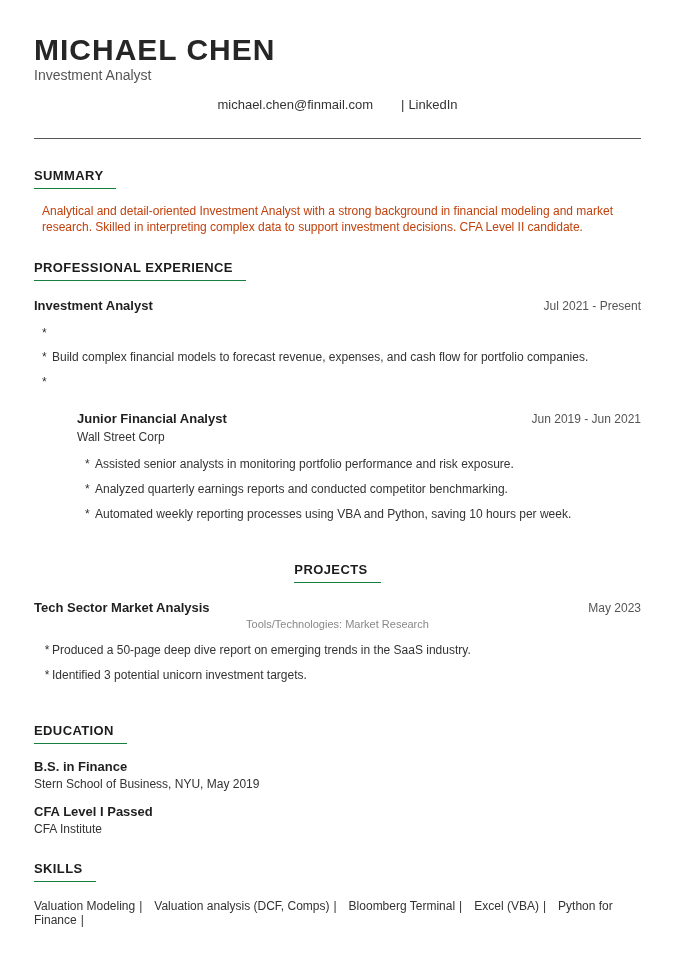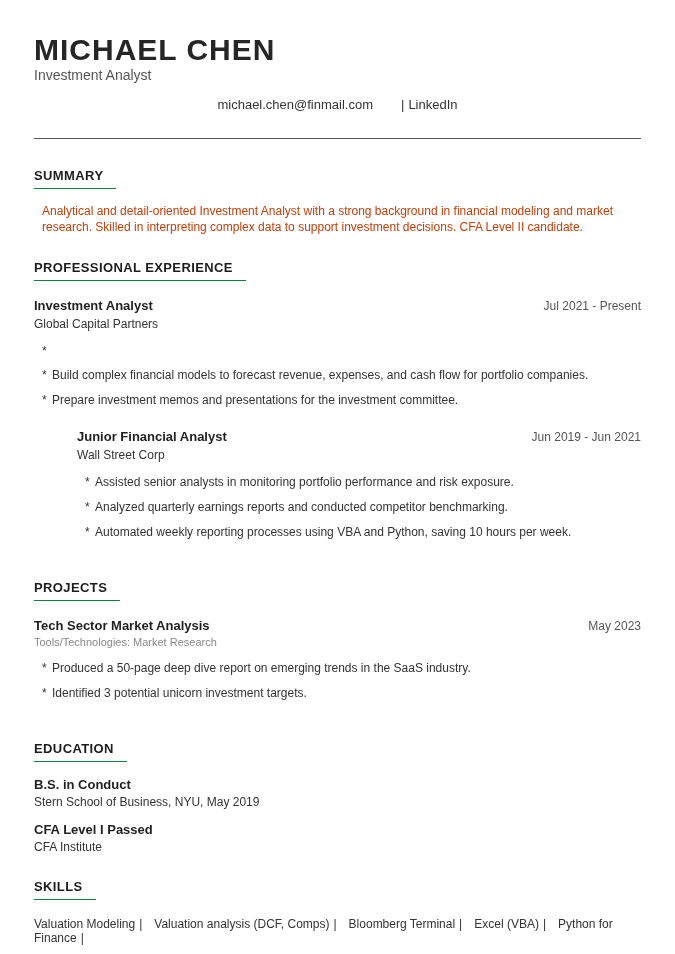--- a/index.html
+++ b/index.html
@@ -52,21 +52,21 @@
     margin: 0;
     font-size: 13px;
     font-weight: 700;
     letter-spacing: 0.4px;
     color: #1c1c1c;
     border-bottom: 1px solid #15803d;
     padding: 0 13px 5px 0;
   }
   .sec-summary    { margin-top: 27px; }
   .sec-experience { margin-top: 22px; }
-  .sec-projects   { margin-top: 38px; }
+  .sec-projects   { margin-top: 38px; text-align: center; }
   .sec-education  { margin-top: 38px; }
   .sec-skills     { margin-top: 23px; }
 
   .summary-text {
     margin: 14px 0 0 8px;
     font-size: 12px;
     line-height: 1.38;
     color: #c2410c;
     max-width: 606px;
   }
@@ -132,32 +132,30 @@
   </section>
 
   <section class="sec-experience">
     <h2 class="sec-heading">PROFESSIONAL EXPERIENCE</h2>
 
     <div class="entry">
       <div class="entry-head">
         <span class="entry-title">Investment Analyst</span>
         <span class="entry-date">Jul 2021 - Present</span>
       </div>
-      <div class="entry-sub">Global Capital Partners</div>
       <ul class="bullets">
         <li>
             <span class="bm">*</span>
           </li>
         <li>
             <span class="bm">*</span>
             <span>Build complex financial models to forecast revenue, expenses, and cash flow for portfolio companies.</span>
           </li>
         <li>
             <span class="bm">*</span>
-            <span>Prepare investment memos and presentations for the investment committee.</span>
           </li>
       </ul>
     </div>
 
     <div class="entry">
       <div class="entry-head">
         <span class="entry-title">Junior Financial Analyst</span>
         <span class="entry-date">Jun 2019 - Jun 2021</span>
       </div>
       <div class="entry-sub">Wall Street Corp</div>
@@ -197,21 +195,21 @@
             <span>Identified 3 potential unicorn investment targets.</span>
           </li>
       </ul>
     </div>
   </section>
 
   <section class="sec-education">
     <h2 class="sec-heading">EDUCATION</h2>
 
     <div class="edu-entry">
-      <div class="edu-degree">B.S. in Conduct</div>
+      <div class="edu-degree">B.S. in Finance</div>
       <div class="edu-school">Stern School of Business, NYU, May 2019</div>
     </div>
 
     <div class="edu-entry">
       <div class="edu-degree">CFA Level I Passed</div>
       <div class="edu-school">CFA Institute</div>
     </div>
   </section>
 
   <section class="sec-skills">

